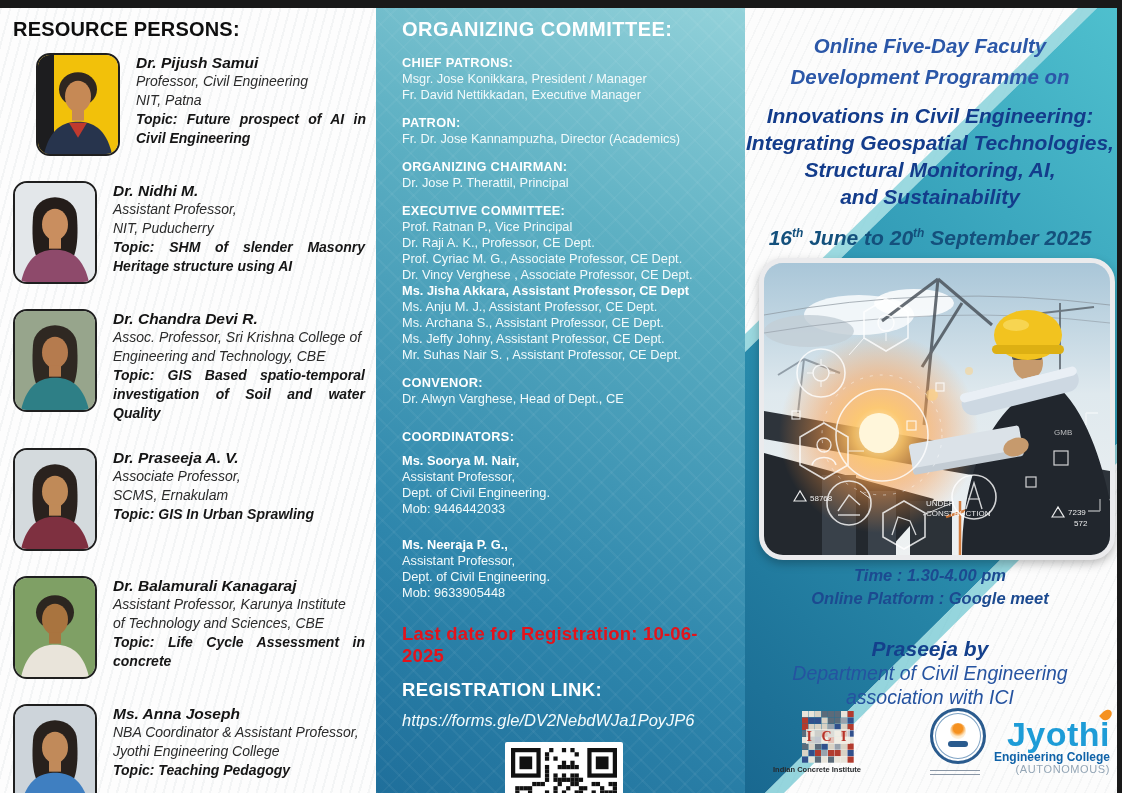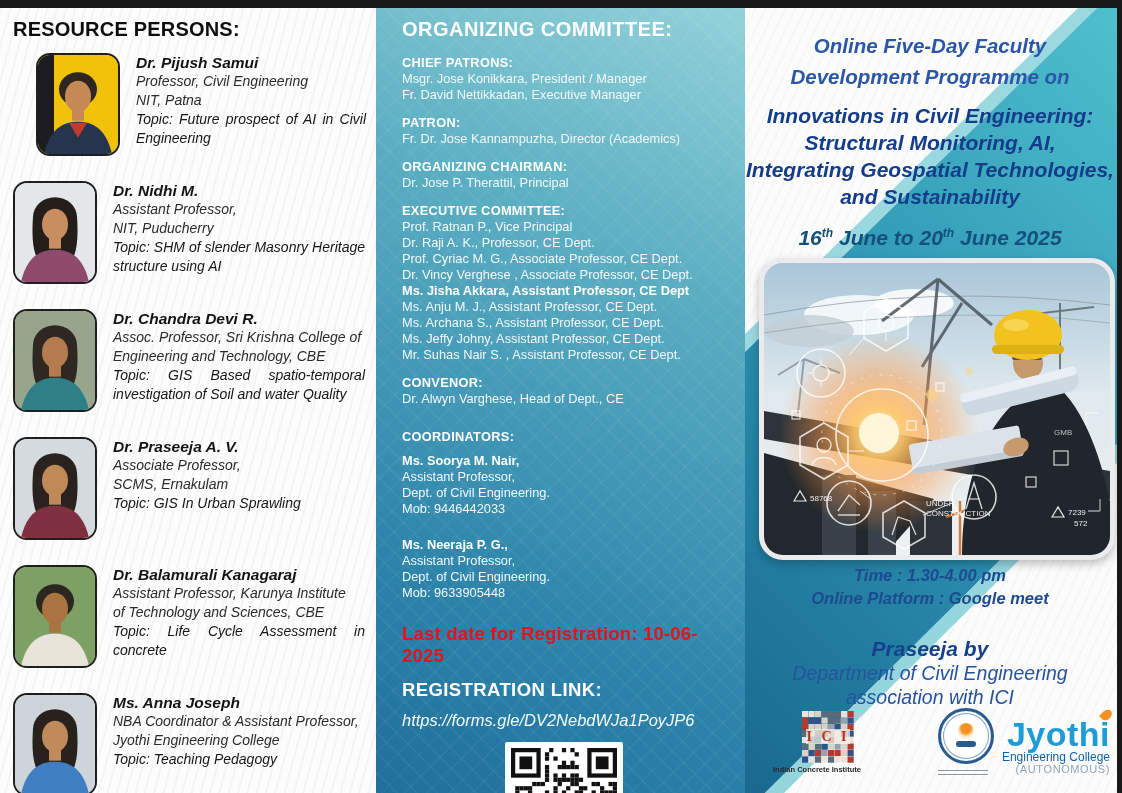--- a/index.html
+++ b/index.html
@@ -14,21 +14,21 @@
   .rp-heading{margin:10px 0 0 13px;font-size:20px;font-weight:800;color:#0e0e0e;letter-spacing:.2px;}
   .person-row{display:flex;margin:0 10px 0 13px;}
   .person-row.first{margin-top:12px;padding-left:23px;}
   .person-row:not(.first){margin-top:25px;}
   .photo{flex:0 0 80px;width:80px;height:99px;border:2px solid #1f1f1f;border-radius:14px;
          overflow:hidden;background:#ddd;}
   .photo svg{display:block;width:100%;height:100%;}
   .person-text{margin-left:16px;width:252px;font-style:italic;color:#262626;}
   .person-name{font-size:15.5px;font-weight:700;color:#141414;margin-top:1px;}
   .person-line{font-size:14px;line-height:19px;color:#2b2b2b;}
-  .person-topic{font-size:14px;line-height:19px;font-weight:400;color:#161616;text-align:justify;margin-top:0;}
+  .person-topic{font-size:14px;line-height:19px;font-weight:700;color:#161616;text-align:justify;margin-top:0;}
 
   
   .col-mid{position:absolute;left:376px;top:8px;width:369px;height:785px;color:#fff;
     background:linear-gradient(205deg,#93d2da 0%,#5db0c3 30%,#2e86ac 72%,#1f6f9b 100%);
     padding:0;box-sizing:border-box;}
   .col-mid .pattern{position:absolute;inset:0;pointer-events:none;
     background-image:repeating-linear-gradient(45deg,rgba(255,255,255,0.045) 0 2px,transparent 2px 14px),
                      repeating-linear-gradient(-45deg,rgba(255,255,255,0.035) 0 2px,transparent 2px 16px);}
   .mid-inner{position:relative;padding:10px 20px 0 26px;}
   .oc-heading{font-size:20px;font-weight:800;letter-spacing:.5px;margin-bottom:14px;}
@@ -74,21 +74,21 @@
     box-shadow:inset 0 0 0 2px #fff, inset 0 0 0 3px #7fa3c4;}
   .emblem .lamp{position:absolute;left:17px;top:12px;width:16px;height:16px;border-radius:50%;
     background:radial-gradient(circle at 50% 35%,#f59120 0 35%,#fde8c8 60%,#ffffff 100%);}
   .emblem .lamp-base{position:absolute;left:15px;top:30px;width:20px;height:6px;border-radius:3px;background:#2a5b8e;}
   .emblem-caption{width:50px;height:8px;margin-top:3px;
     background:repeating-linear-gradient(0deg,#8a97a6 0 1.5px,transparent 1.5px 4px);}
   .jyothi-text{margin-left:8px;text-align:right;}
   .jyothi-name{position:relative;font-size:34px;line-height:32px;font-weight:800;color:#1e9cd7;letter-spacing:.5px;}
   .flame{position:absolute;right:-1px;top:-9px;width:9px;height:12px;background:#f59120;
     border-radius:50% 50% 50% 0;transform:rotate(45deg);}
-  .jyothi-sub{font-size:12px;font-weight:400;color:#0f62a8;line-height:14px;}
+  .jyothi-sub{font-size:12px;font-weight:700;color:#0f62a8;line-height:14px;}
   .jyothi-auto{font-size:11px;font-weight:400;color:#93a5b5;letter-spacing:.6px;line-height:11px;}
 </style>
 </head>
 <body>
 
 <div class="poster">
   <div class="topbar"></div>
 
   <div class="col-left">
     <div class="rp-heading">RESOURCE PERSONS:</div>
@@ -470,25 +470,25 @@
   <div class="col-right">
     <div class="band-edge-top"></div>
     <div class="band"></div>
     <div class="band-edge-bot"></div>
 
     <div class="title-block">
       <div class="intro-line">Online Five-Day Faculty</div>
       <div class="intro-line">Development Programme on</div>
       <div class="main-title">
         <div>Innovations in Civil Engineering:</div>
+        <div>Integrating Geospatial Technologies,</div>
         <div>Structural Monitoring, AI,</div>
-        <div>Integrating Geospatial Technologies,</div>
         <div>and Sustainability</div>
       </div>
-      <div class="date-line"><span>16</span><sup>th</sup><span> June to 20</span><sup>th</sup><span> June 2025</span></div>
+      <div class="date-line"><span>16</span><sup>th</sup><span> June to 20</span><sup>th</sup><span> September 2025</span></div>
     </div>
 
     <div class="photo-card">
       <svg viewBox="0 0 346 292" preserveAspectRatio="none">
         <defs>
           <linearGradient id="sky" x1="0" y1="0" x2="0" y2="1">
             <stop offset="0" stop-color="#a9c6d8"></stop>
               <stop offset="0.45" stop-color="#dfe9ee"></stop>
               <stop offset="1" stop-color="#eef1f2"></stop>
           </linearGradient>

